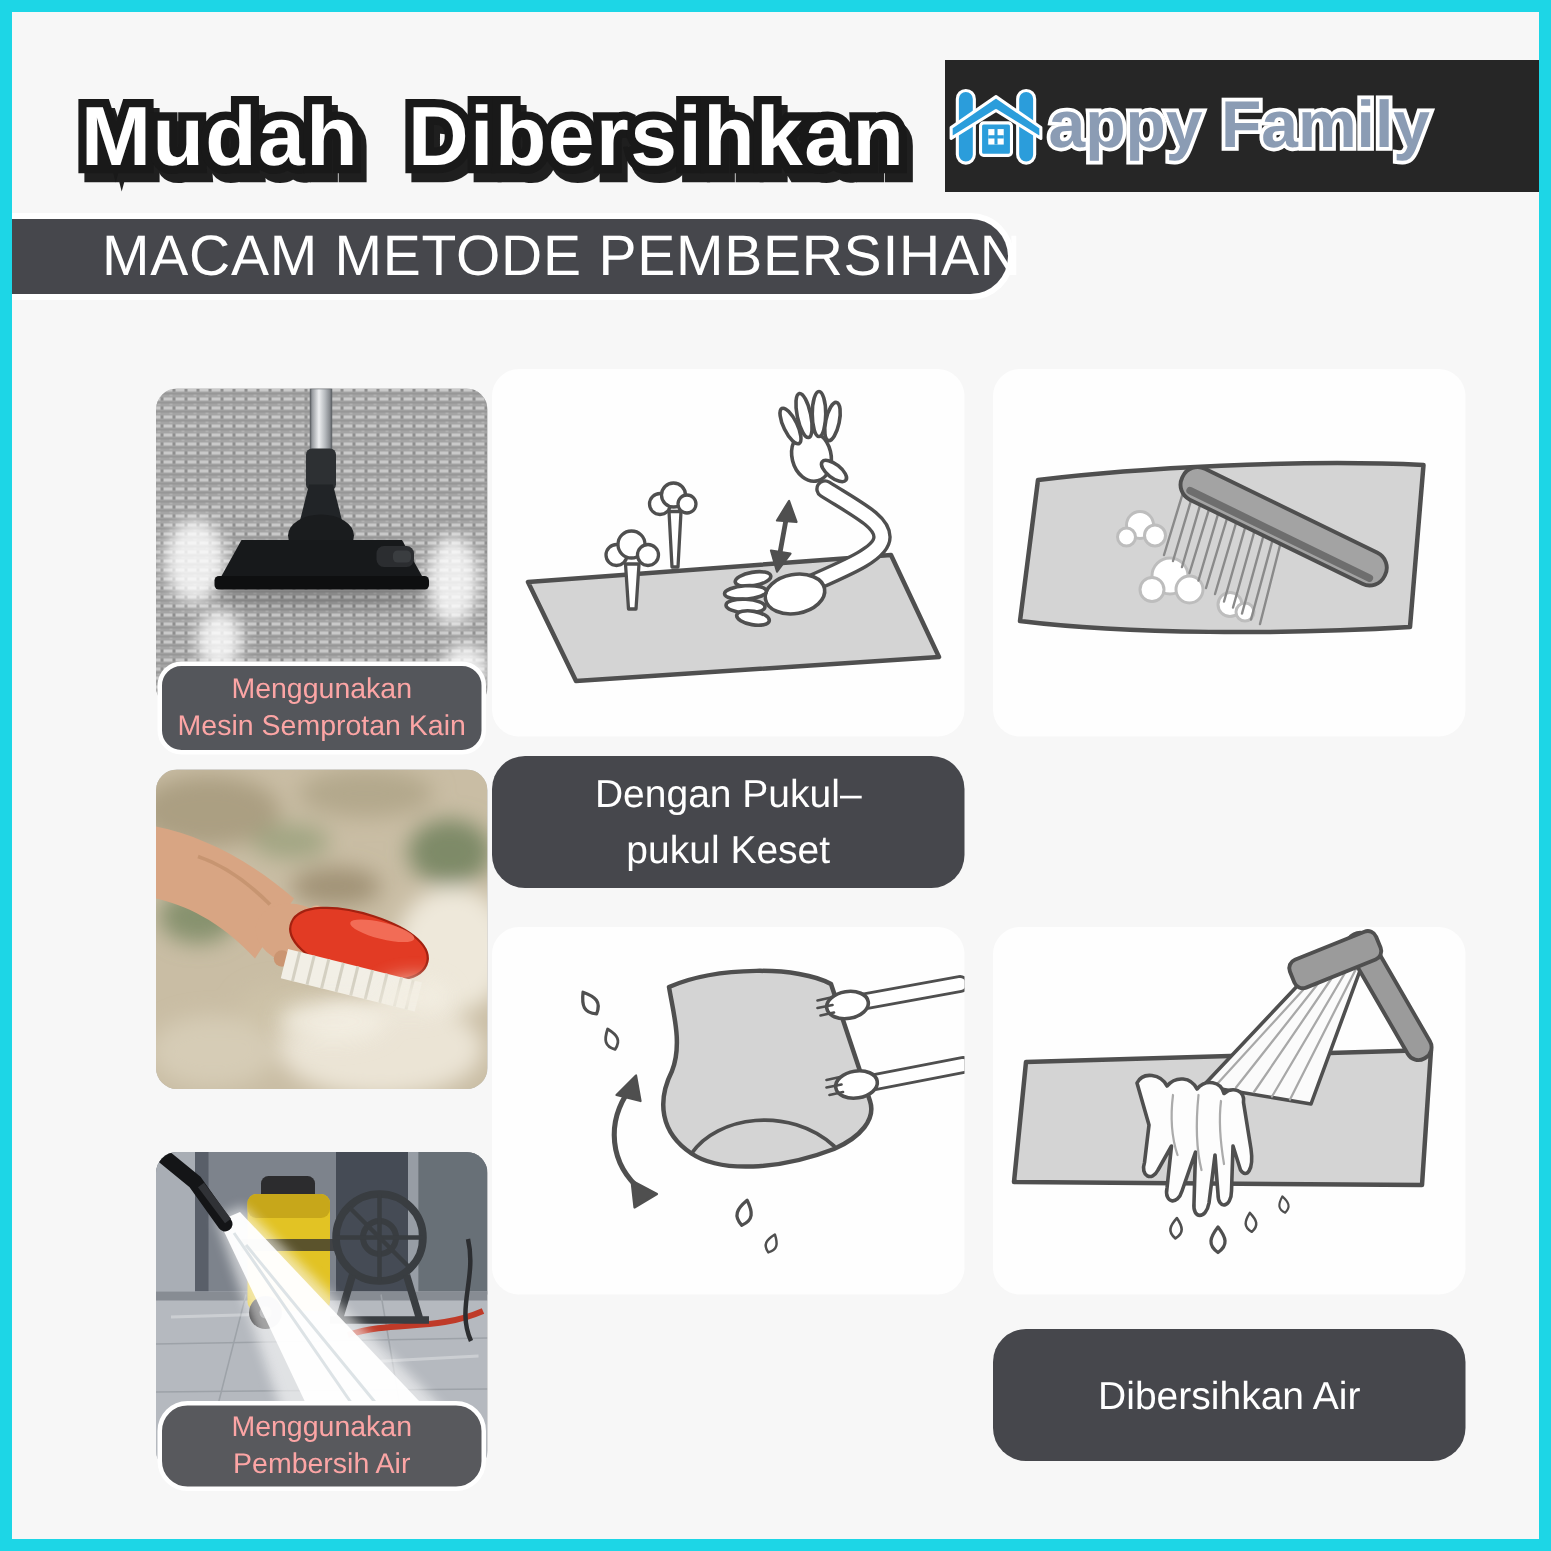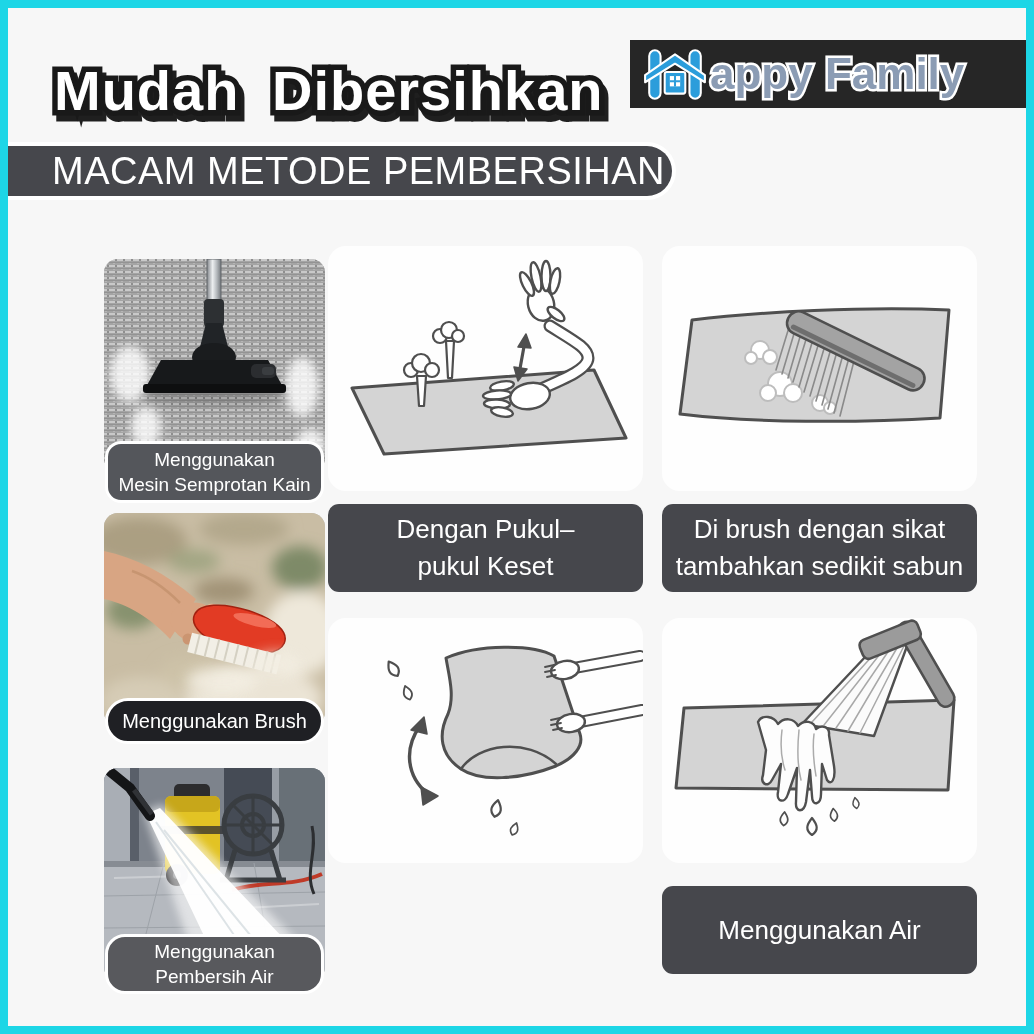--- a/index.html
+++ b/index.html
@@ -13,69 +13,69 @@
     position:absolute;left:46px;top:50px;margin:0;z-index:0;
     font-size:56px;font-weight:bold;letter-spacing:1px;word-spacing:16px;
     color:#ffffff;white-space:nowrap;
     filter:drop-shadow(4px 6px 0 #1f1f1f);
   }
   .title::before{
     content:attr(data-text);position:absolute;left:0;top:0;z-index:-1;
     -webkit-text-stroke:11px #191919;
   }
   .logo-box{
-    position:absolute;left:622px;top:32px;width:396px;height:68px;
+    position:absolute;left:622px;top:32px;width:396px;height:88px;
     background:#262626;display:flex;align-items:center;
-    padding-left:12px;box-sizing:border-box;text-align:right;
+    padding-left:1px;box-sizing:border-box;text-align:right;
   }
   .logo-h{width:66px;height:68px;flex:none;margin-right:2px;}
   .logo-text{
     position:relative;z-index:0;font-size:44px;font-weight:bold;
     color:#8b9cb4;white-space:nowrap;letter-spacing:0;
   }
   .logo-text::before{
     content:attr(data-text);position:absolute;left:0;top:0;z-index:-1;
     -webkit-text-stroke:5px #ffffff;
   }
   
   .banner{
     position:absolute;left:0;top:134px;width:668px;height:58px;box-sizing:border-box;
     background:#46474c;border:4px solid #ffffff;border-left:none;
     border-radius:0 29px 29px 0;
-    display:flex;align-items:center;padding-left:44px;
+    display:flex;align-items:center;padding-left:60px;
     color:#ffffff;font-size:38px;letter-spacing:0.5px;white-space:nowrap;
   }
   
   .photo-block{position:absolute;left:56px;width:221px;}
   .pb1{top:235px;height:244px;}
   .pb2{top:489px;height:231px;}
   .pb3{top:744px;height:226px;}
   .photo-img{
     position:absolute;top:0;left:0;width:221px;height:213px;
     border-radius:14px;overflow:hidden;background:#bdbdbd;
   }
   .photo-img svg{display:block;width:100%;height:100%;}
   .photo-caption{
     position:absolute;left:1px;right:1px;bottom:0;margin:0;box-sizing:border-box;
     background:#54565b;border:3px solid #ffffff;border-radius:16px;
-    color:#ffffff;display:flex;flex-direction:column;justify-content:center;align-items:center;
+    color:#fca5a5;display:flex;flex-direction:column;justify-content:center;align-items:center;
     font-weight:500;text-align:center;
   }
   .photo-caption span{display:block;white-space:nowrap;}
   .cap1{height:62px;font-size:19px;line-height:25px;}
   .cap2{height:46px;font-size:20px;line-height:24px;border-radius:999px;background:#1f2024;}
   .cap3{height:60px;font-size:19px;line-height:25px;background:#58595d;border-radius:20px;}
   
   .card-panel{
     position:absolute;width:315px;height:245px;background:#fefefe;border-radius:18px;
   }
   .card-panel svg{display:block;width:100%;height:100%;}
   .card-caption{
     position:absolute;width:315px;height:88px;box-sizing:border-box;
-    background:#46474c;border-radius:11px;color:#ffffff;
+    background:#46474c;border-radius:22px;color:#ffffff;
     display:flex;flex-direction:column;justify-content:center;align-items:center;
     font-size:26px;line-height:37px;font-weight:500;text-align:center;
   }
   .card-caption span{display:block;white-space:nowrap;}
   .colA{left:320px;} .colB{left:654px;}
   .panel-r1{top:238px;} .panel-r2{top:610px;}
   .cap-r1{top:496px;}  .cap-r2{top:878px;}
 </style>
 </head>
 <body>
@@ -192,24 +192,20 @@
               <line x1="166" y1="130" x2="166" y2="150"></line>
             <line x1="174" y1="130" x2="174" y2="150"></line>
           </g>
         </g>
         <g filter="url(#b2)" fill="#f3eee2" opacity="0.9">
           <ellipse cx="118" cy="168" rx="36" ry="14"></ellipse>
           <ellipse cx="172" cy="152" rx="24" ry="12"></ellipse>
         </g>
       </svg>
     </div>
-    <figcaption class="photo-caption cap2">
-      <span>Menggunakan Brush</span>
-      <span></span>
-    </figcaption>
   </figure>
 
   <figure class="photo-block pb3">
     <div class="photo-img">
       <svg viewBox="0 0 221 213" preserveAspectRatio="none">
         <defs>
             <filter id="b3" x="-60%" y="-60%" width="220%" height="220%">
               <feGaussianBlur stdDeviation="4"></feGaussianBlur>
             </filter>
           </defs>
@@ -337,24 +333,20 @@
           <line x1="188" y1="108" x2="172" y2="167"></line>
             <line x1="193" y1="111" x2="178" y2="170"></line>
         </g>
         <g transform="rotate(26 185 100)">
           <rect x="120" y="89" width="150" height="23" rx="11" fill="#a3a3a3" stroke-width="2.6"></rect>
           <rect x="126" y="104" width="138" height="5" rx="2.5" fill="#6e6e6e" stroke="none"></rect>
         </g>
       </g>
     </svg>
   </div>
-  <div class="card-caption colB cap-r1">
-    <span>Di brush dengan sikat</span>
-    <span>tambahkan sedikit sabun</span>
-  </div>
 
   <div class="card-panel colA panel-r2">
     <svg viewBox="0 0 315 245">
       <g stroke="#4f4f4f" stroke-width="3" stroke-linejoin="round" stroke-linecap="round">
         <path d="M118,40 C150,26 205,26 226,38 L252,116 C256,128 246,140 228,148 C192,162 152,164 133,151 C112,137 110,116 120,96 C127,78 121,58 118,40 Z" fill="#d4d4d4"></path>
         <path d="M133,151 C150,126 198,119 228,146" fill="none" stroke-width="2.5"></path>
         <path d="M92,108 C76,130 78,158 100,176" fill="none" stroke-width="3.4"></path>
         <polygon points="96,99 83,112 99,116" fill="#4f4f4f" stroke-width="1.5"></polygon>
         <polygon points="110,178 93,169 95,187" fill="#4f4f4f" stroke-width="1.5"></polygon>
         <path d="M246,50 L312,38" stroke-width="12"></path>
@@ -406,16 +398,16 @@
         <g fill="#fdfdfd" stroke-width="2.2">
           <path transform="translate(122,202) rotate(4) scale(0.8)" d="M0,-10 C5.5,-3 7,2 0,7 C-7,2 -5.5,-3 0,-10 Z"></path>
           <path transform="translate(150,210)" d="M0,-10 C5.5,-3 7,2 0,7 C-7,2 -5.5,-3 0,-10 Z"></path>
           <path transform="translate(172,198) rotate(-6) scale(0.75)" d="M0,-10 C5.5,-3 7,2 0,7 C-7,2 -5.5,-3 0,-10 Z"></path>
           <path transform="translate(194,186) rotate(-10) scale(0.65)" d="M0,-10 C5.5,-3 7,2 0,7 C-7,2 -5.5,-3 0,-10 Z"></path>
         </g>
       </g>
     </svg>
   </div>
   <div class="card-caption colB cap-r2">
-    <span>Menggunakan Air</span>
+    <span>Dibersihkan Air</span>
   </div>
 
 </div>
 
 </body></html>

